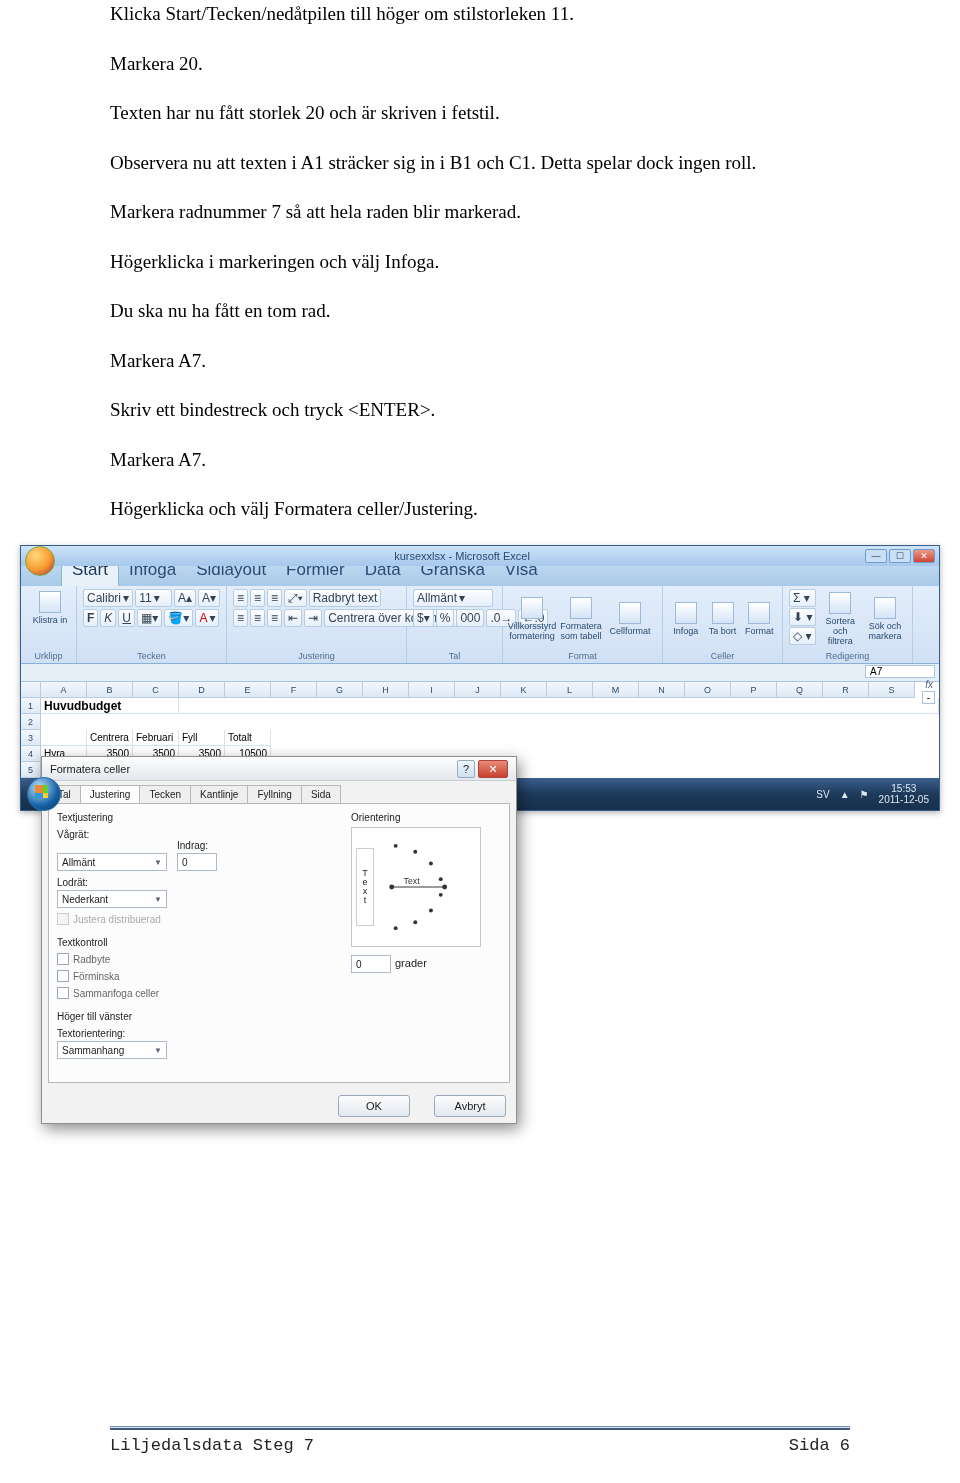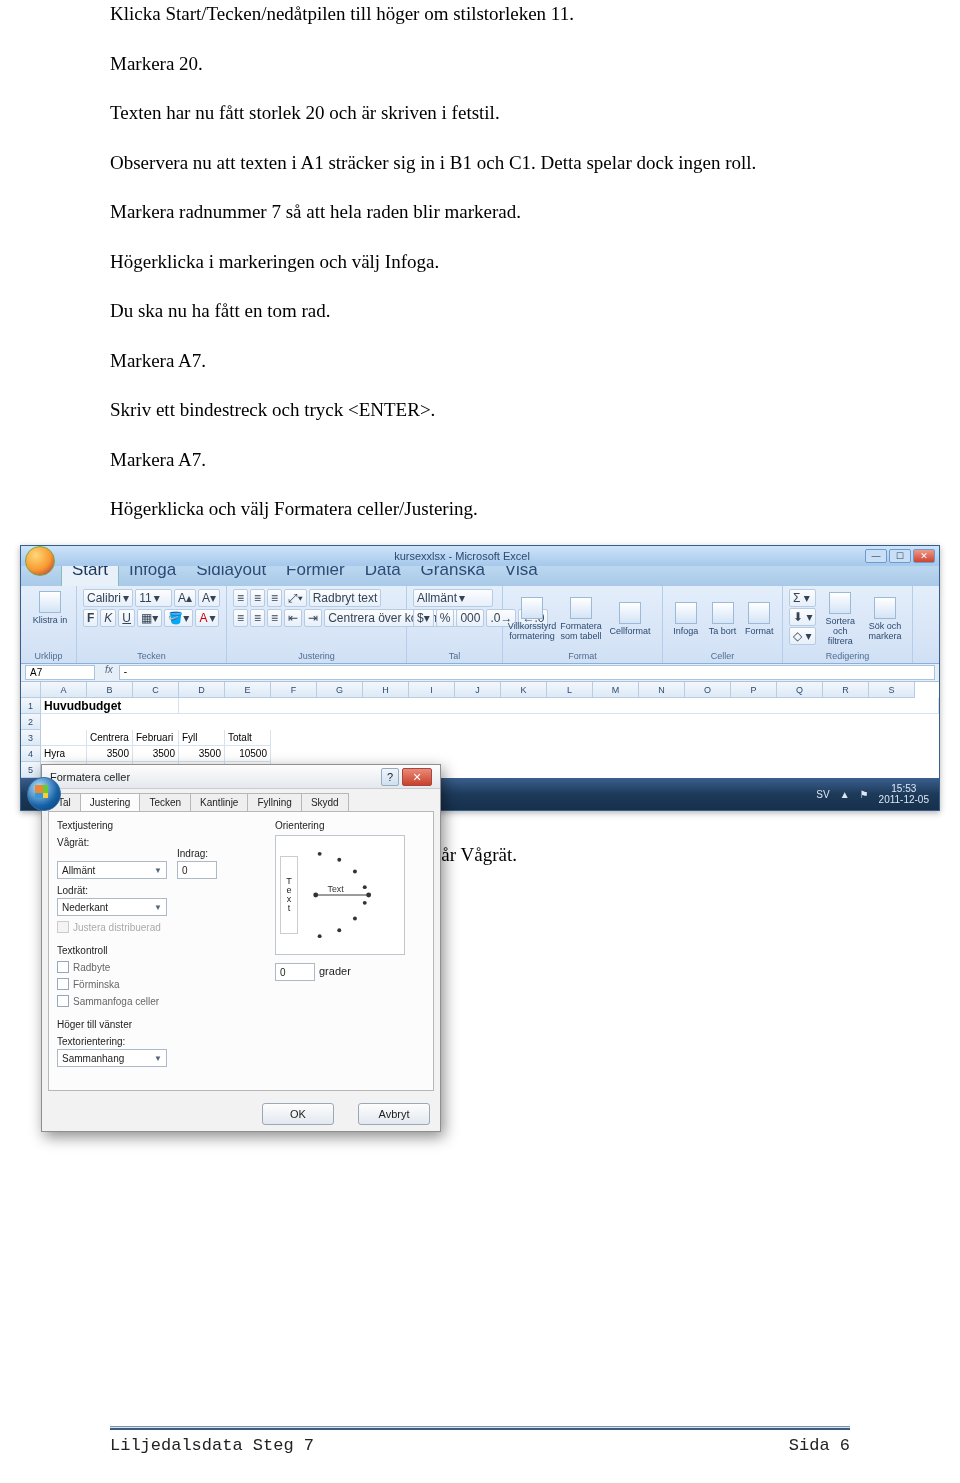--- a/index.html
+++ b/index.html
@@ -138,22 +138,23 @@
     margin-bottom: 2px;
   }
   .minirow { display: flex; gap: 2px; margin-bottom: 2px; }
   .fontbox { width: 64px; }
   .sizebox { width: 46px; }
   .formula-bar {
     display: flex;
     background: #e6eef8;
     border-bottom: 1px solid #a9c3e0;
     height: 18px;
-    align-items: flex-start;
+    align-items: flex-end;
     font-size: 10px;
+    flex-direction: column;
   }
   .namebox {
     width: 70px;
     background: #fff;
     border: 1px solid #aac3de;
     margin: 1px 4px;
     padding: 0 4px;
     height: 15px;
     display: flex;
     align-items: center;
@@ -207,22 +208,22 @@
     white-space: nowrap;
   }
   .cell.bold { font-weight: bold; font-size: 12px; }
   .cell.right { text-align: right; }
   .cell.wide { flex: 0 0 120px; }
 
   
   .dialog {
     position: absolute;
     left: 20px;
-    top: 218px;
-    width: 400px;
+    top: 210px;
+    width: 476px;
     background: #f2f2f2;
     border: 1px solid #8f8f8f;
     box-shadow: 3px 5px 14px rgba(0,0,0,0.45);
     font-size: 11px;
     color: #222;
   }
   .dlg-title {
     height: 24px;
     background: linear-gradient(#fdfdfd, #e4e8ed);
     border-bottom: 1px solid #c7ccd3;
@@ -639,21 +640,21 @@
         <span class="spacer"></span>
         <div class="dlg-q">?</div>
         <div class="dlg-x">✕</div>
       </div>
       <div class="dlg-tabs">
         <div class="dlg-tab">Tal</div>
         <div class="dlg-tab active">Justering</div>
         <div class="dlg-tab">Tecken</div>
         <div class="dlg-tab">Kantlinje</div>
         <div class="dlg-tab">Fyllning</div>
-        <div class="dlg-tab">Skydd</div>
+        <div class="dlg-tab">Sida</div>
       </div>
       <div class="dlg-body">
         <div class="dlg-col">
           <div class="grp-label">Textjustering</div>
           <label class="lbl">Vågrät:</label>
           <div style="display:flex;gap:10px;align-items:flex-end">
             <div class="combo">
               <span>Allmänt</span>
                 <span class="arrow">▼</span>
             </div>

